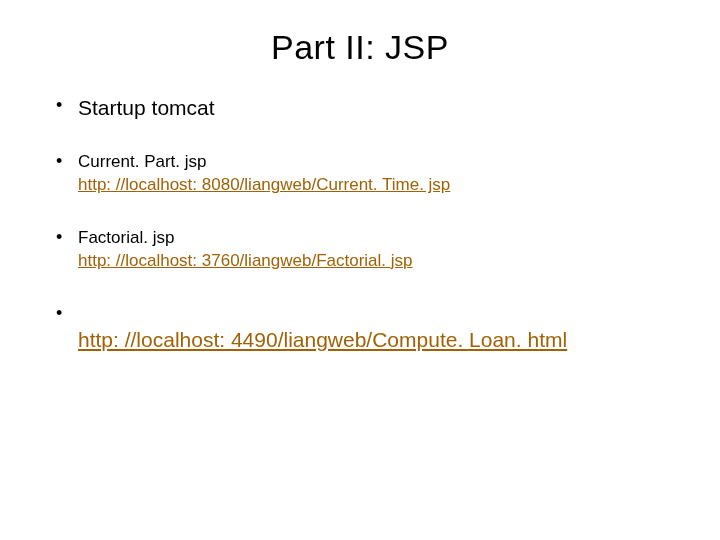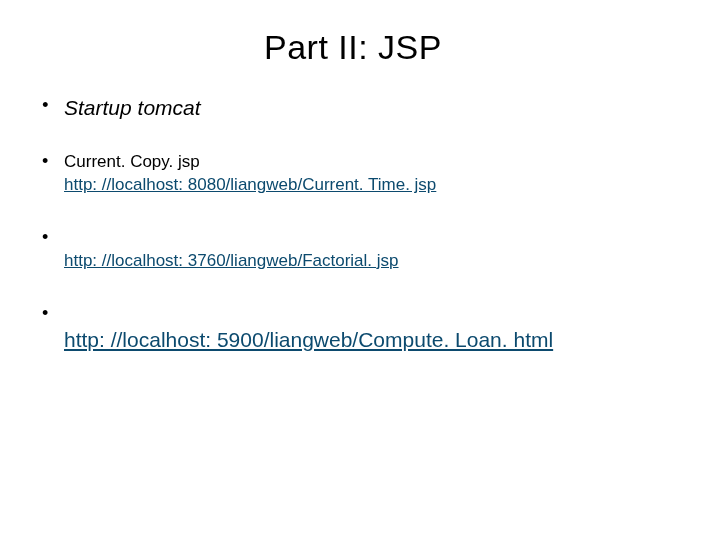--- a/index.html
+++ b/index.html
@@ -8,21 +8,21 @@
     width: 720px;
     height: 540px;
     background: #ffffff;
     font-family: Arial, Helvetica, sans-serif;
     color: #000;
   }
   .slide {
     box-sizing: border-box;
     width: 720px;
     height: 540px;
-    padding: 20px 50px 30px 36px;
+    padding: 20px 50px 30px 50px;
   }
   .title {
     text-align: center;
     font-size: 34px;
     font-weight: 400;
     margin: 8px 0 28px 0;
     letter-spacing: 0.5px;
   }
   ul.top {
     list-style: none;
@@ -38,56 +38,55 @@
     content: "•";
     position: absolute;
     left: 6px;
     top: 0;
     font-size: 18px;
     line-height: 1.2;
   }
   .big {
     font-size: 21px;
     line-height: 1.25;
-    font-style: italic;
   }
   .small {
     font-size: 17px;
     line-height: 1.35;
   }
   .link {
-    color: #0c4a6e;
+    color: #a16207;
     text-decoration: underline;
   }
   .link-big {
     font-size: 21px;
   }
 </style>
 </head>
 <body>
 
 <div class="slide">
   <div class="title">Part II: JSP</div>
 
   <ul class="top">
 
     <li class="big">
       <span>Startup tomcat</span>
     </li>
 
 
     <li class="small">
-      <span>Current. Copy. jsp</span><br>
+      <span>Current. Part. jsp</span><br>
       <span class="link">http: //localhost: 8080/liangweb/Current. Time. jsp</span>
     </li>
 
     <li class="small">
-      <br>
+      <span>Factorial. jsp</span><br>
       <span class="link">http: //localhost: 3760/liangweb/Factorial. jsp</span>
     </li>
 
     <li class="small">
       <br>
-      <span class="link link-big">http: //localhost: 5900/liangweb/Compute. Loan. html</span>
+      <span class="link link-big">http: //localhost: 4490/liangweb/Compute. Loan. html</span>
     </li>
 
   </ul>
 </div>
 
 </body></html>

